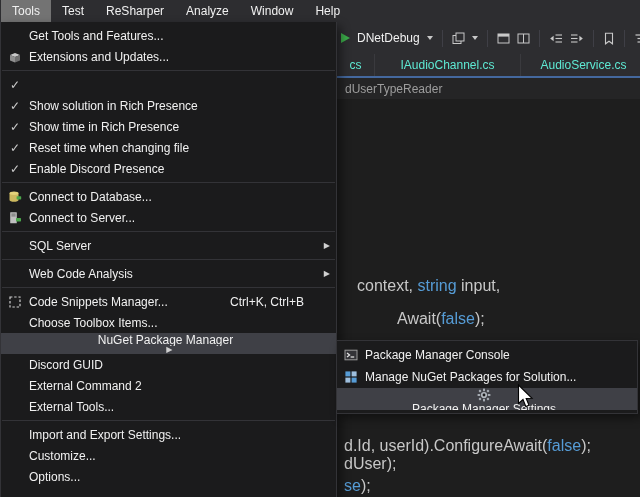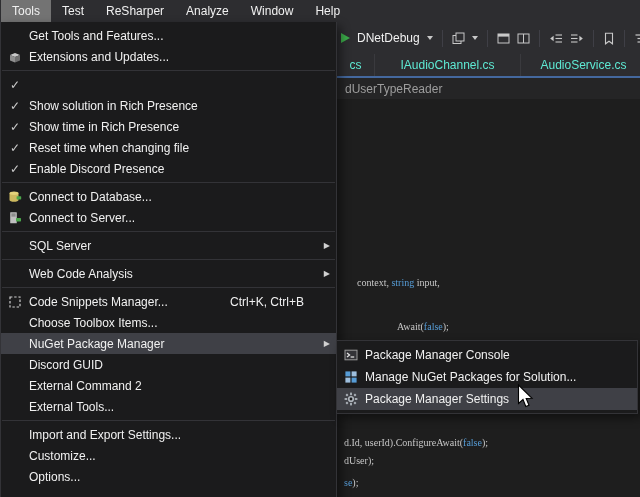--- a/index.html
+++ b/index.html
@@ -21,30 +21,30 @@
   .tb-icon{display:flex;align-items:center;flex:none;}
   
   .tabstrip{position:absolute;left:337px;right:0;top:54px;height:22px;background:#2d2d30;display:flex;z-index:1;}
   .tab{display:flex;align-items:center;justify-content:center;color:#5eead4;
        border-right:1px solid #3a3a3e;padding:0 4px;overflow:hidden;white-space:nowrap;flex:none;}
   .accent-line{position:absolute;left:337px;right:0;top:76px;height:2px;background:#44689e;z-index:1;}
   .breadcrumb{position:absolute;left:337px;right:0;top:78px;height:21px;background:#252526;
               display:flex;align-items:center;padding-left:8px;color:#9d9d9d;z-index:1;}
   
   .editor{position:absolute;left:337px;right:0;top:99px;bottom:0;background:#1e1e1e;z-index:0;}
-  .code-line{position:absolute;font-family:Liberation Serif, serif;
-             font-size:10px;white-space:pre;}
+  .code-line{position:absolute;font-family:Liberation Sans, sans-serif;
+             font-size:16px;white-space:pre;}
   
   .menu{position:absolute;background:#1b1b1c;border:1px solid #333337;
         box-shadow:4px 4px 9px rgba(0,0,0,0.45);z-index:10;padding:3px 0;}
   .tools-menu{left:0;top:22px;width:337px;height:480px;border-top:none;}
   .submenu{left:336px;top:340px;width:302px;z-index:11;}
   .menu-item{display:flex;align-items:center;height:21px;padding-right:6px;color:#f1f1f1;}
   .submenu .menu-item{height:22px;}
-  .menu-item.hl{background:#3f4046;}
+  .menu-item.hl{background:#3f4046;flex-direction:column;}
   .mi-gutter{width:28px;flex:none;display:flex;align-items:center;justify-content:center;
              color:#c8c8c8;font-size:12px;}
   .mi-label{flex:1;white-space:nowrap;overflow:hidden;}
   .mi-shortcut{margin-left:18px;margin-right:12px;color:#f1f1f1;white-space:nowrap;}
   .mi-arrow{width:14px;flex:none;text-align:right;color:#d0d0d0;font-size:8px;line-height:1;}
   .menu-sep{height:1px;background:#333337;margin:3px 1px;}
   .cursor{position:absolute;left:517px;top:384px;z-index:20;}
 </style>
 </head>
 <body>
@@ -135,21 +135,21 @@
       </div>
     </div>
   <div class="accent-line" id="accent-line" style="background: rgb(68, 104, 158);"></div>
 
   <div class="breadcrumb">
     <span>dUserTypeReader</span>
   </div>
 
   <div class="editor" id="editor">
       <div class="code-line" style="left: 20px; top: 178px;"><span style="color: rgb(200, 200, 200);">context, </span><span style="color: rgb(86, 156, 214);">string</span><span style="color: rgb(200, 200, 200);"> input,</span></div>
-      <div class="code-line" style="left: 60px; top: 222px; text-align: center;"><span style="color: rgb(200, 200, 200);">Await(</span><span style="color: rgb(86, 156, 214);">false</span><span style="color: rgb(200, 200, 200);">);</span></div>
+      <div class="code-line" style="left: 60px; top: 211px; text-align: center;"><span style="color: rgb(200, 200, 200);">Await(</span><span style="color: rgb(86, 156, 214);">false</span><span style="color: rgb(200, 200, 200);">);</span></div>
       <div class="code-line" style="left: 7px; top: 338px;"><span style="color: rgb(200, 200, 200);">d.Id, userId).ConfigureAwait(</span><span style="color: rgb(86, 156, 214);">false</span><span style="color: rgb(200, 200, 200);">);</span></div>
       <div class="code-line" style="left: 7px; top: 356px;"><span style="color: rgb(200, 200, 200);">dUser);</span></div>
       <div class="code-line" style="left: 7px; top: 378px;"><span style="color: rgb(86, 156, 214);">se</span><span style="color: rgb(200, 200, 200);">);</span></div>
     </div>
 
   <div class="menubar" id="menubar">
       <div class="menubar-item active">
         <span>Tools</span>
       </div>
       <div class="menubar-item">

